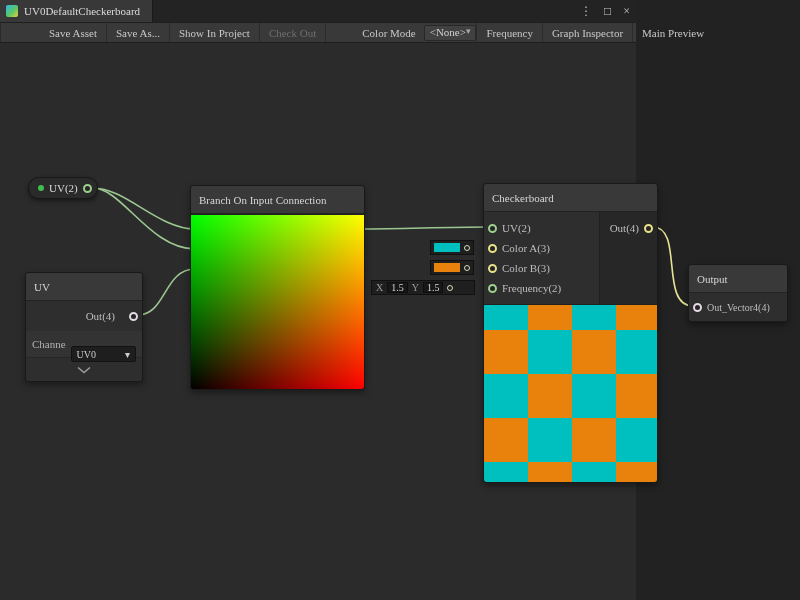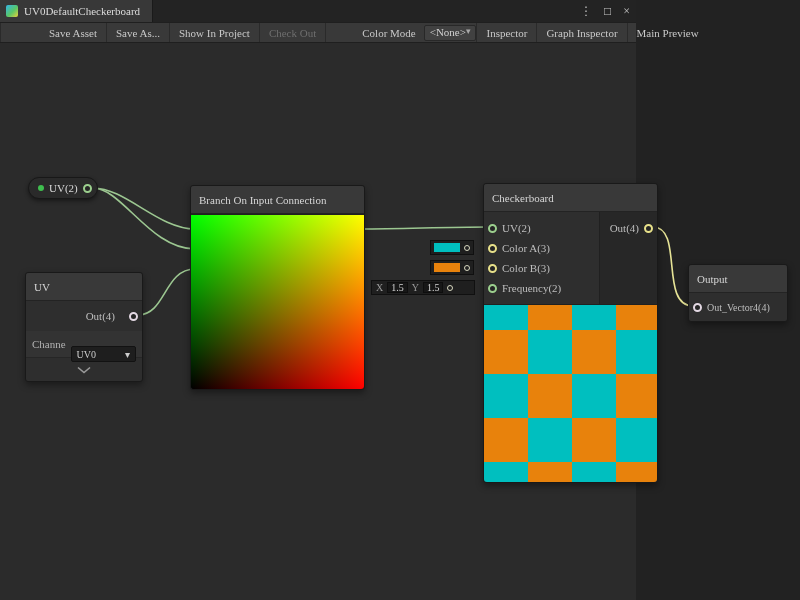--- a/index.html
+++ b/index.html
@@ -119,21 +119,21 @@
     <div class="tb-btn first">Save Asset</div>
     <div class="tb-btn">Save As...</div>
     <div class="tb-btn">Show In Project</div>
     <div class="tb-btn disabled">Check Out</div>
     <div class="tb-label">Color Mode</div>
     <div class="tb-dropdown">
       <span>&lt;None&gt;</span>
       <span class="caret">▾</span>
     </div>
     <div class="tb-right">
-      <div class="tb-btn">Inspector</div>
+      <div class="tb-btn">Frequency</div>
       <div class="tb-btn">Graph Inspector</div>
       <div class="tb-btn">Main Preview</div>
     </div>
   </div>
 
   <div class="canvas"></div>
 
   <svg class="wires">
     <path class="wire-green" d="M93,188 C 126,188 158,229 195,229"></path>
     <path class="wire-green" d="M93,188 C 122,188 150,249 195,249"></path>

